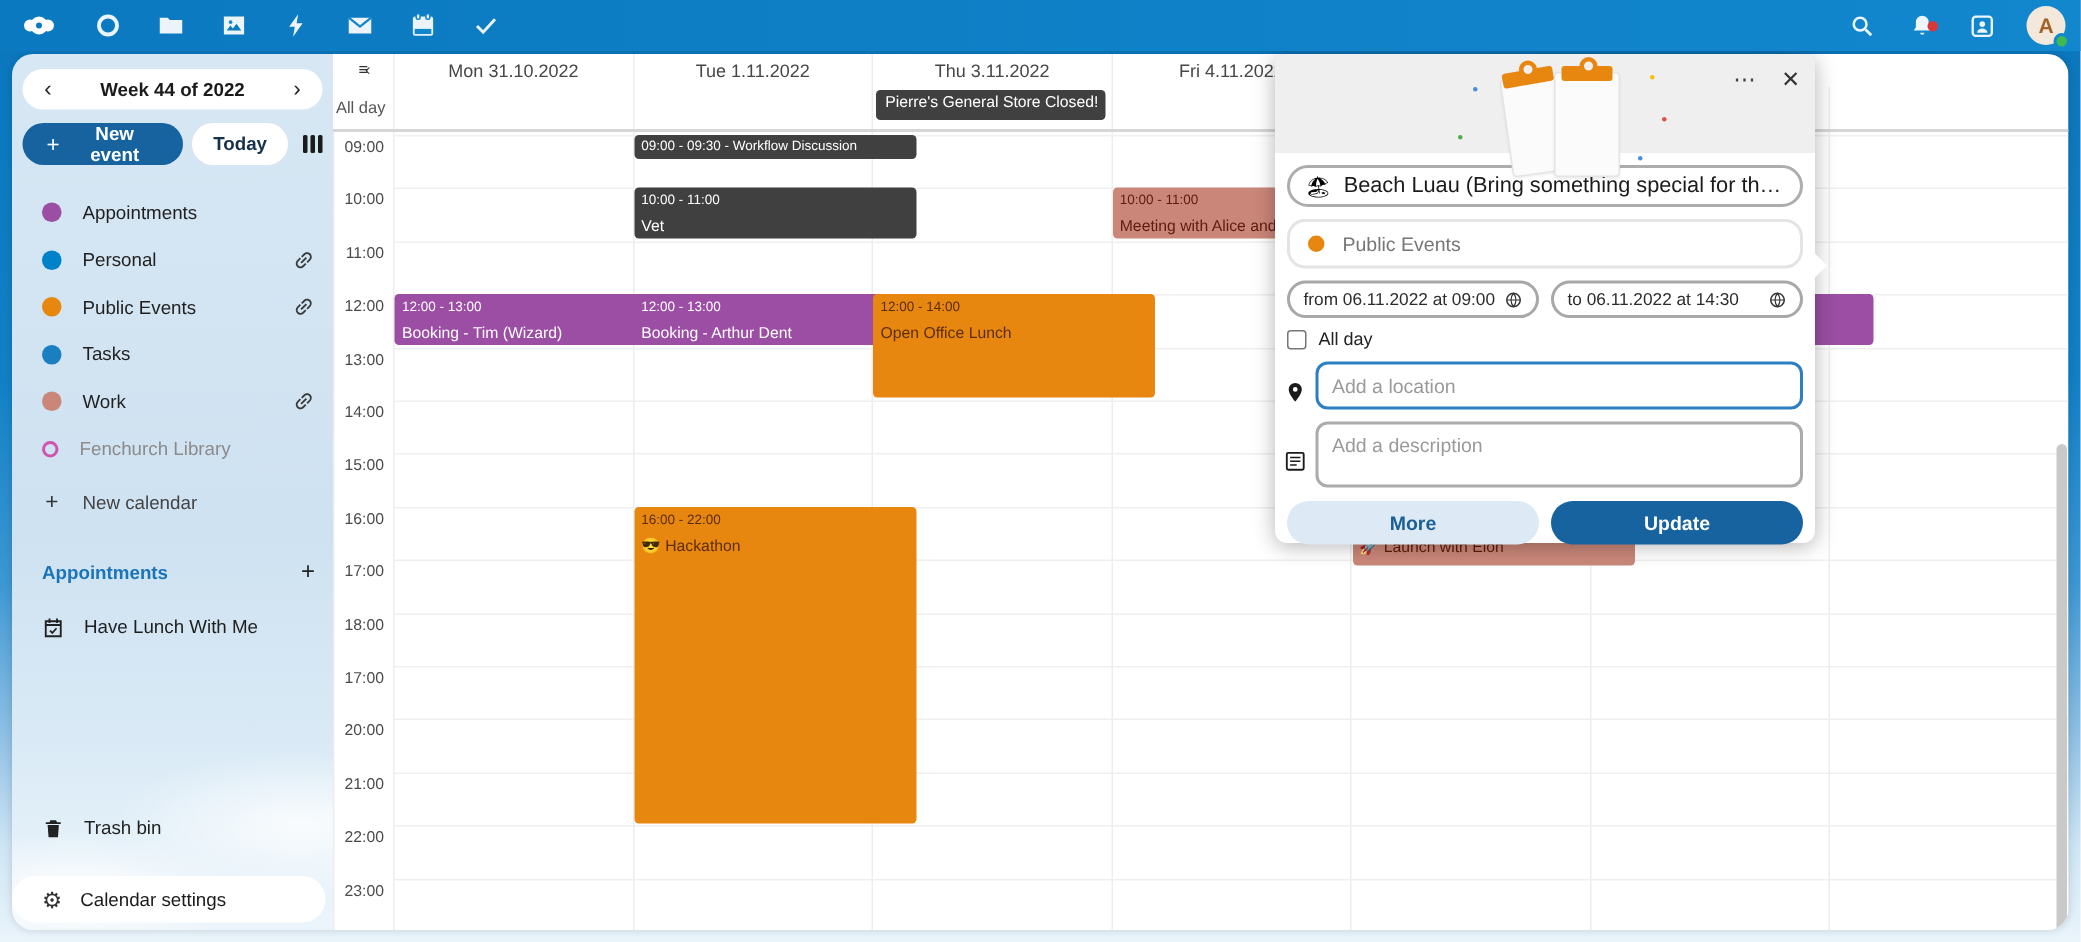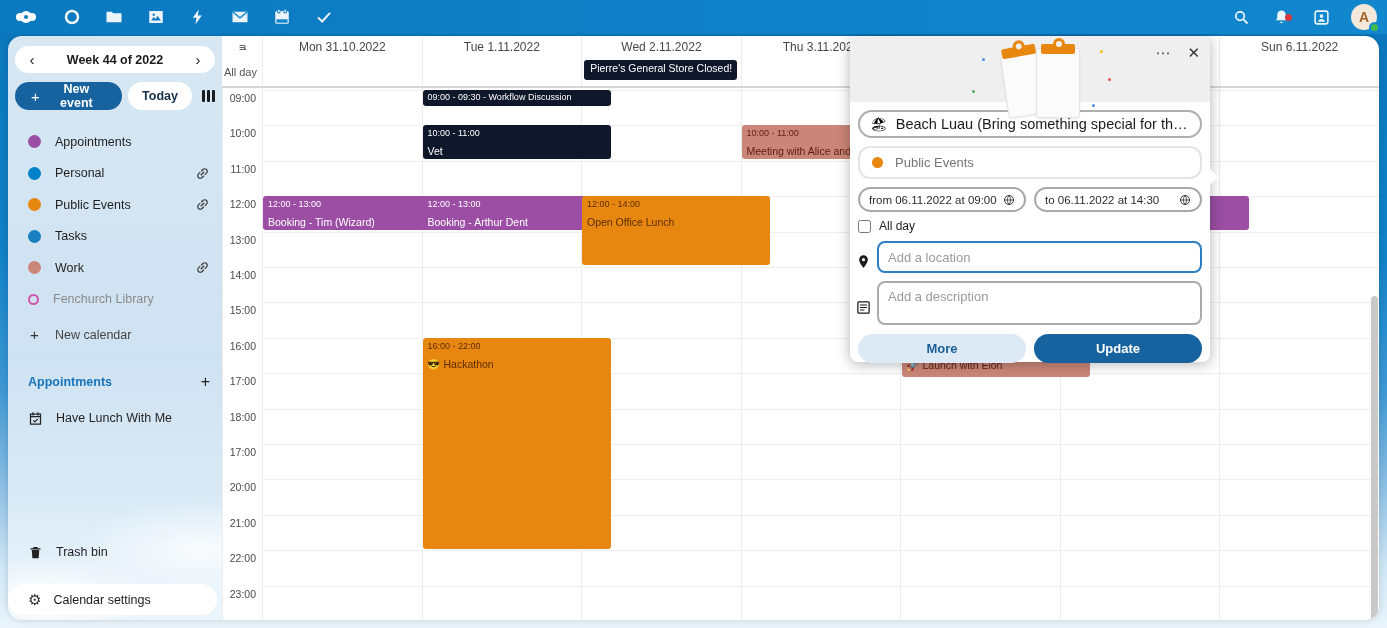--- a/index.html
+++ b/index.html
@@ -80,21 +80,21 @@
   .timegrid { flex:1; position:relative; overflow:hidden; }
   .colgrid { position:absolute; inset:0; display:grid; grid-template-columns:40px repeat(7,1fr); }
   .colgrid div { border-left:1px solid #ededed; }
   .hline { position:absolute; left:40px; right:0; border-top:1px solid #efefef; }
   .hlabel { position:absolute; left:0; width:34px; text-align:right; font-size:10.5px; color:#4a4a4a; }
   .scrollthumb { position:absolute; right:1px; top:208px; width:7px; height:326px; background:#c9c9c9; border-radius:4px; }
 
   .ev { position:absolute; width:188px; border-radius:3px; padding:2px 5px; overflow:hidden; cursor:pointer; line-height:1.55; }
   .ev .tm { font-size:9px; display:block; }
   .ev .tt { font-size:10.5px; display:block; margin-top:2px; }
-  .ev-blue { background:#0f172a; color:#fff; }
+  .ev-blue { background:#404040; color:#fff; }
   .ev-purple { background:#9b4ea3; color:#fff; }
   .ev-orange { background:#e8870f; color:#5b2d04; }
   .ev-salmon { background:#ca8779; color:#5e1c0d; }
   .ev-oneline { font-size:9px; padding:1px 5px; }
   .ev-flexend { display:flex; flex-direction:column; justify-content:flex-end; padding-bottom:4px; }
   .allday-ev { position:absolute; left:2px; right:4px; top:2px; height:20px; border-radius:3px;
     font-size:10.5px; padding:2px 6px; white-space:nowrap; overflow:hidden; cursor:pointer; }
 
   
   .popup { position:absolute; left:850px; top:36px; width:360px; height:326px; background:#fff;
@@ -304,21 +304,20 @@
     </div>
   </div>
 
   <div class="main">
     <div class="hdr-row">
       <div class="hdr-gutter">
           <span class="collapse-ic">≡‹</span>
         </div>
       <div class="hdr-cell">Mon 31.10.2022</div>
       <div class="hdr-cell">Tue 1.11.2022</div>
-      <div class="hdr-cell">Wed 2.11.2022</div>
       <div class="hdr-cell">Thu 3.11.2022</div>
       <div class="hdr-cell">Fri 4.11.2022</div>
       <div class="hdr-cell">Sat 5.11.2022</div>
       <div class="hdr-cell">Sun 6.11.2022</div>
     </div>
     <div class="allday-row">
       <div class="allday-lbl">All day</div>
       <div class="allday-cell"></div>
       <div class="allday-cell"></div>
       <div class="allday-cell">

